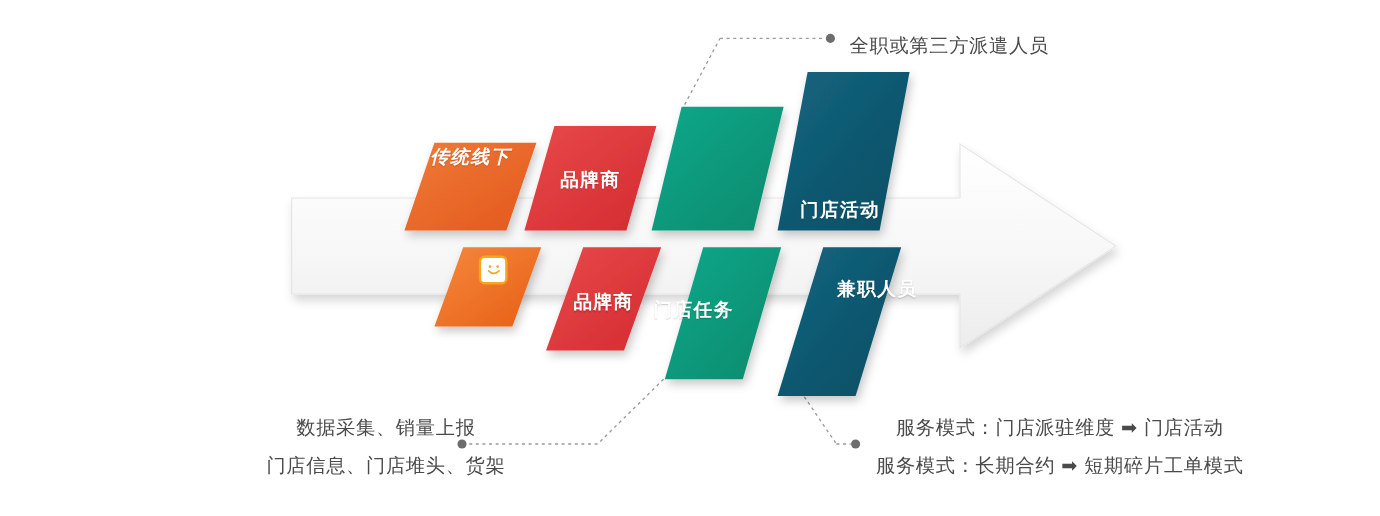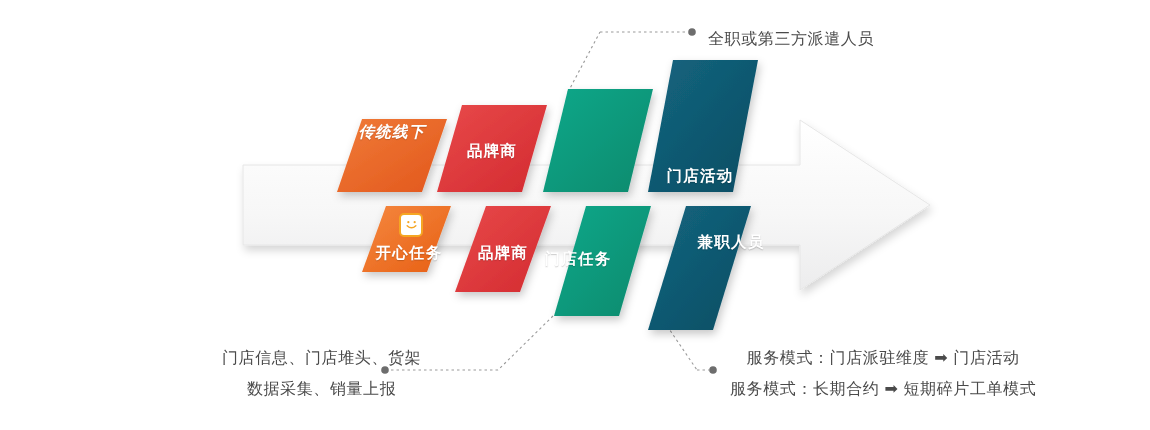--- a/index.html
+++ b/index.html
@@ -160,43 +160,40 @@
     <span class="anno-line">门店活动</span>
   </div>
 
   <div class="smiley-icon" style="left:399px; top:213px;">
     <svg viewBox="0 0 24 24" width="19" height="19" style="display:block;margin:0 auto;">
       <circle cx="8" cy="9" r="1.4" fill="#f5a623"></circle>
       <circle cx="16" cy="9" r="1.4" fill="#f5a623"></circle>
       <path d="M 6.5 13.5 Q 12 19 17.5 13.5" stroke="#f5a623" stroke-width="1.8" fill="none" stroke-linecap="round"></path>
     </svg>
   </div>
-  <div class="shape-label" style="left:357px; top:243px; width:104px;">
-    <span class="anno-line">开心任务</span>
-  </div>
 
   <div class="shape-label" style="left:451px; top:243px; width:104px;">
     <span class="anno-line">品牌商</span>
   </div>
 
   <div class="shape-label" style="left:526px; top:249px; width:104px;">
     <span class="anno-line">门店任务</span>
   </div>
 
   <div class="shape-label" style="left:676px; top:232px; width:110px;">
     <span class="anno-line">兼职人员</span>
   </div>
 
   <div class="anno" style="left:708px; top:23px;">
     <span class="anno-line">全职或第三方派遣人员</span>
   </div>
 
   <div class="anno" style="left:222px; top:342px;">
+    <span class="anno-line">数据采集、销量上报</span>
     <span class="anno-line">门店信息、门店堆头、货架</span>
-    <span class="anno-line">数据采集、销量上报</span>
   </div>
 
   <div class="anno" style="left:730px; top:342px;">
     <span class="anno-line">服务模式：门店派驻维度 ➡ 门店活动</span>
     <span class="anno-line">服务模式：长期合约 ➡ 短期碎片工单模式</span>
   </div>
 
 </div>
 
 </body></html>

